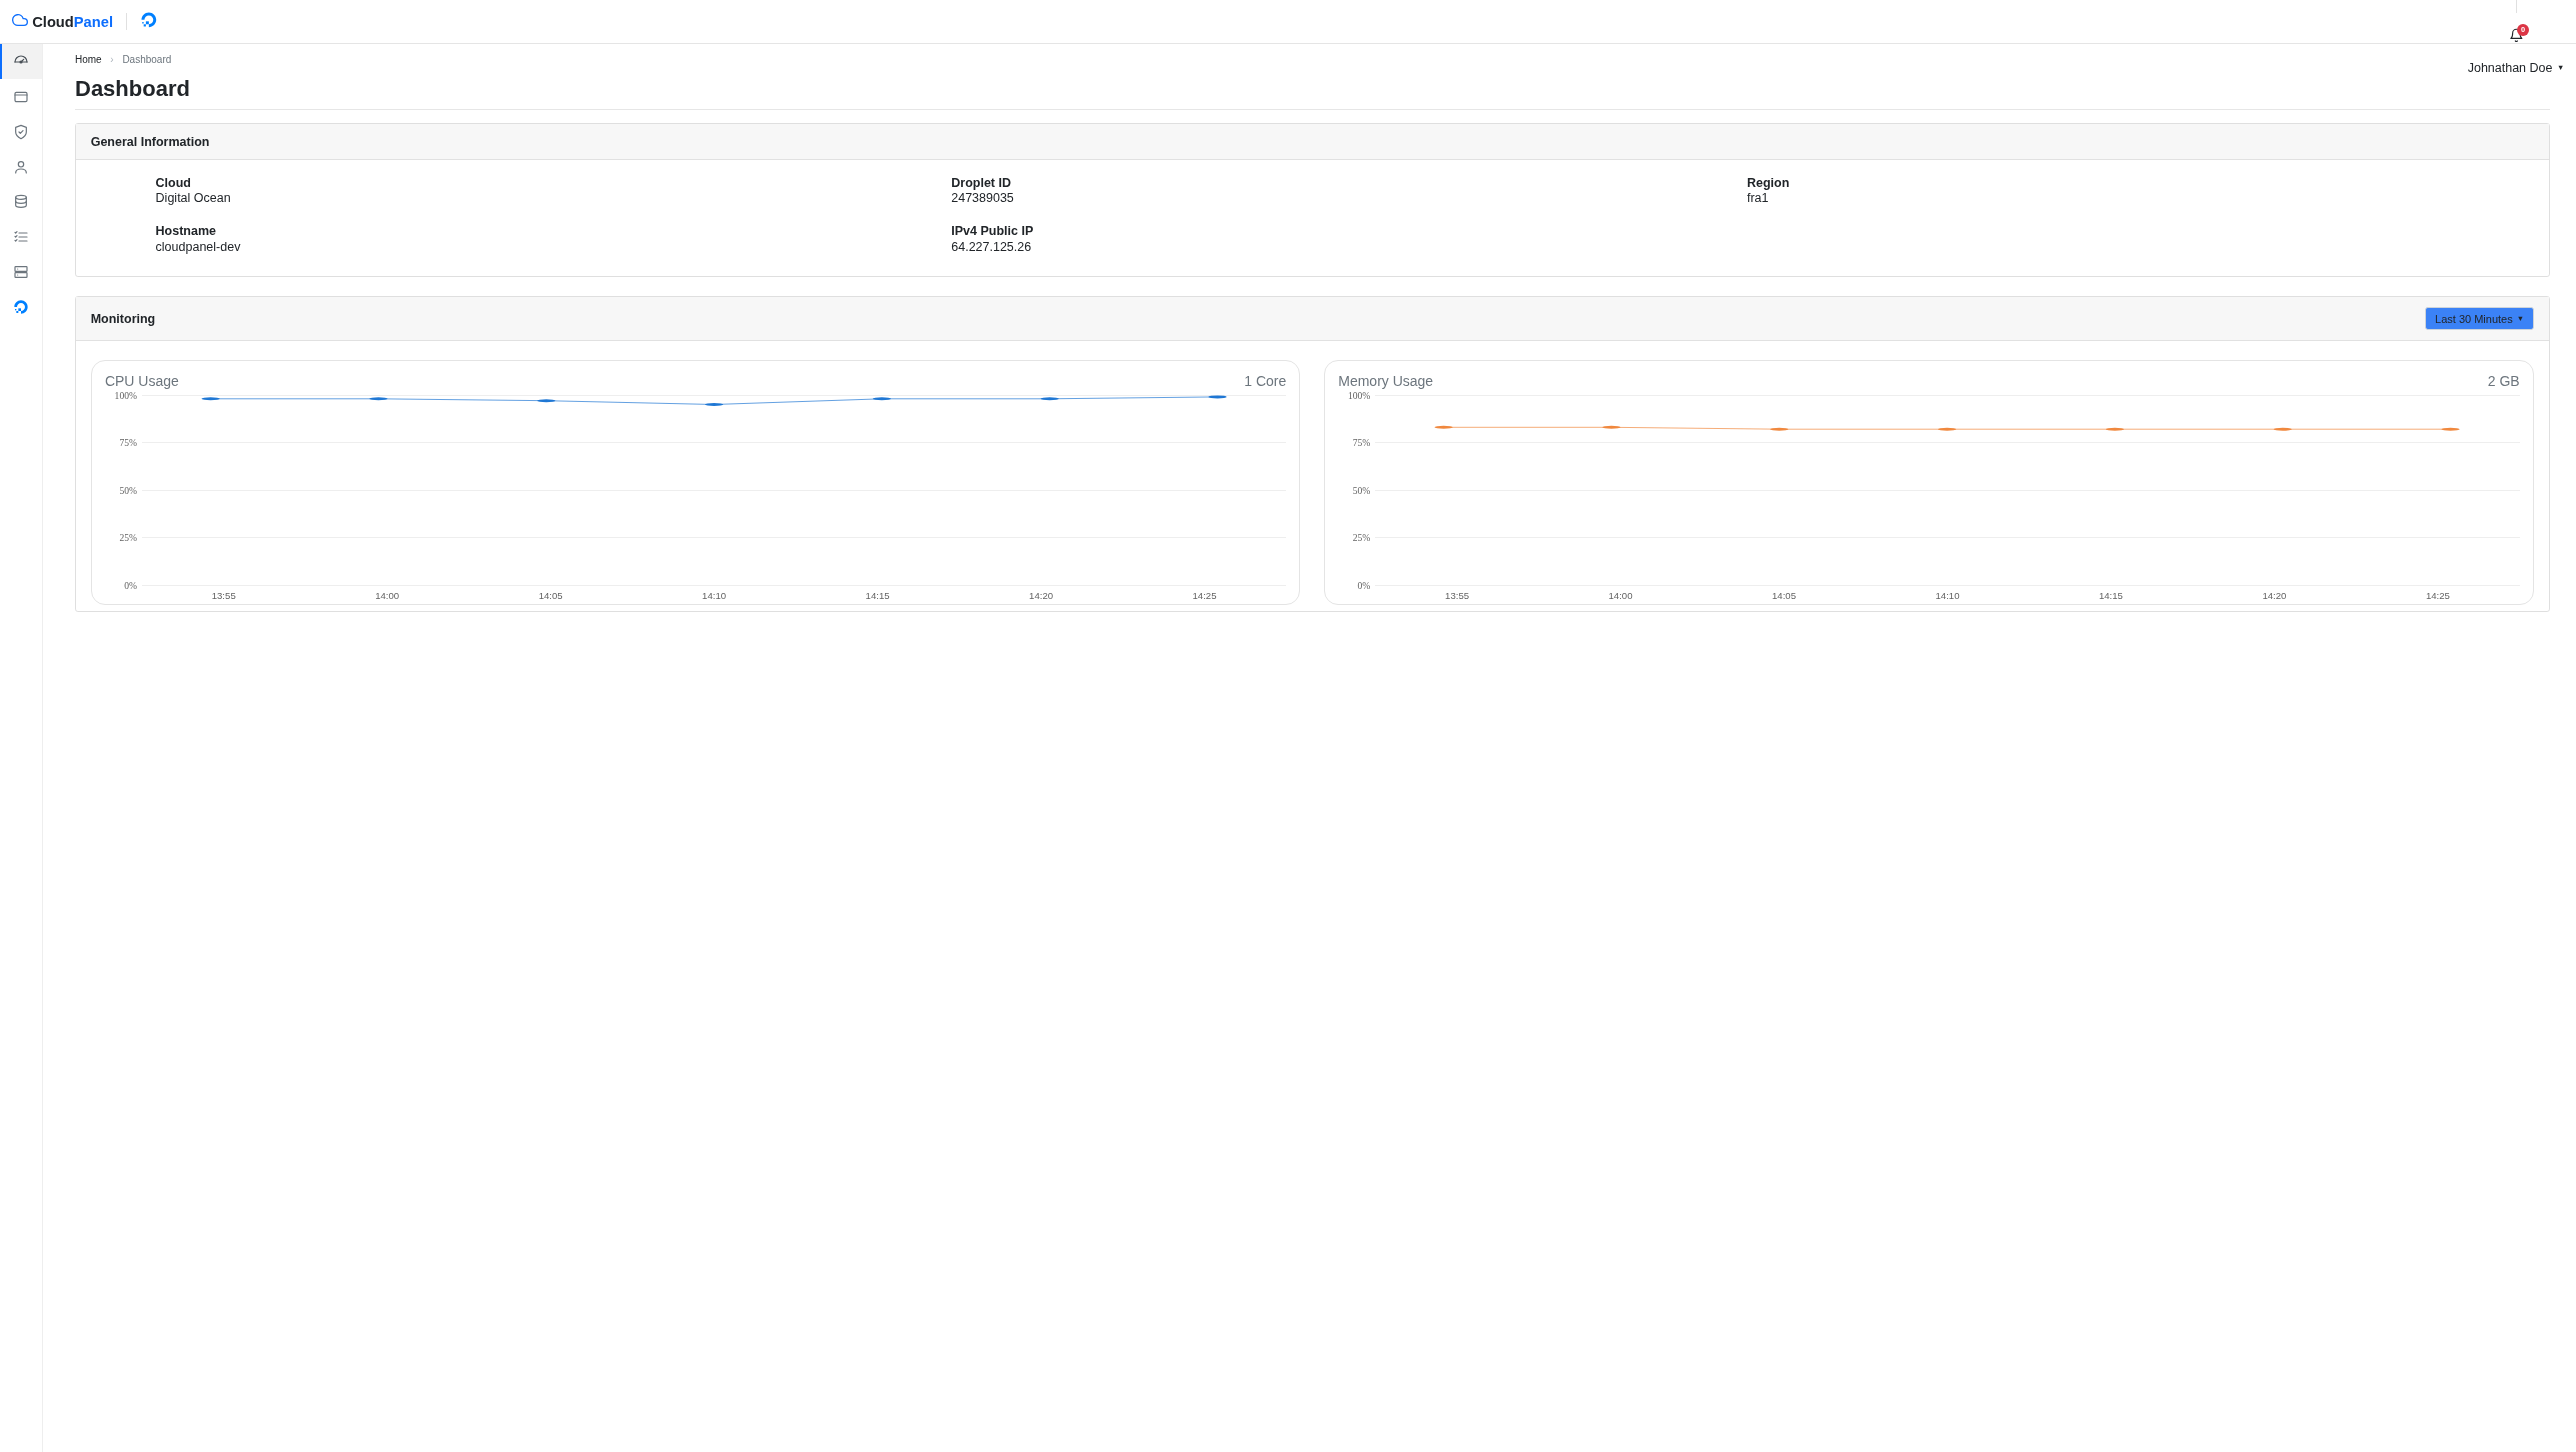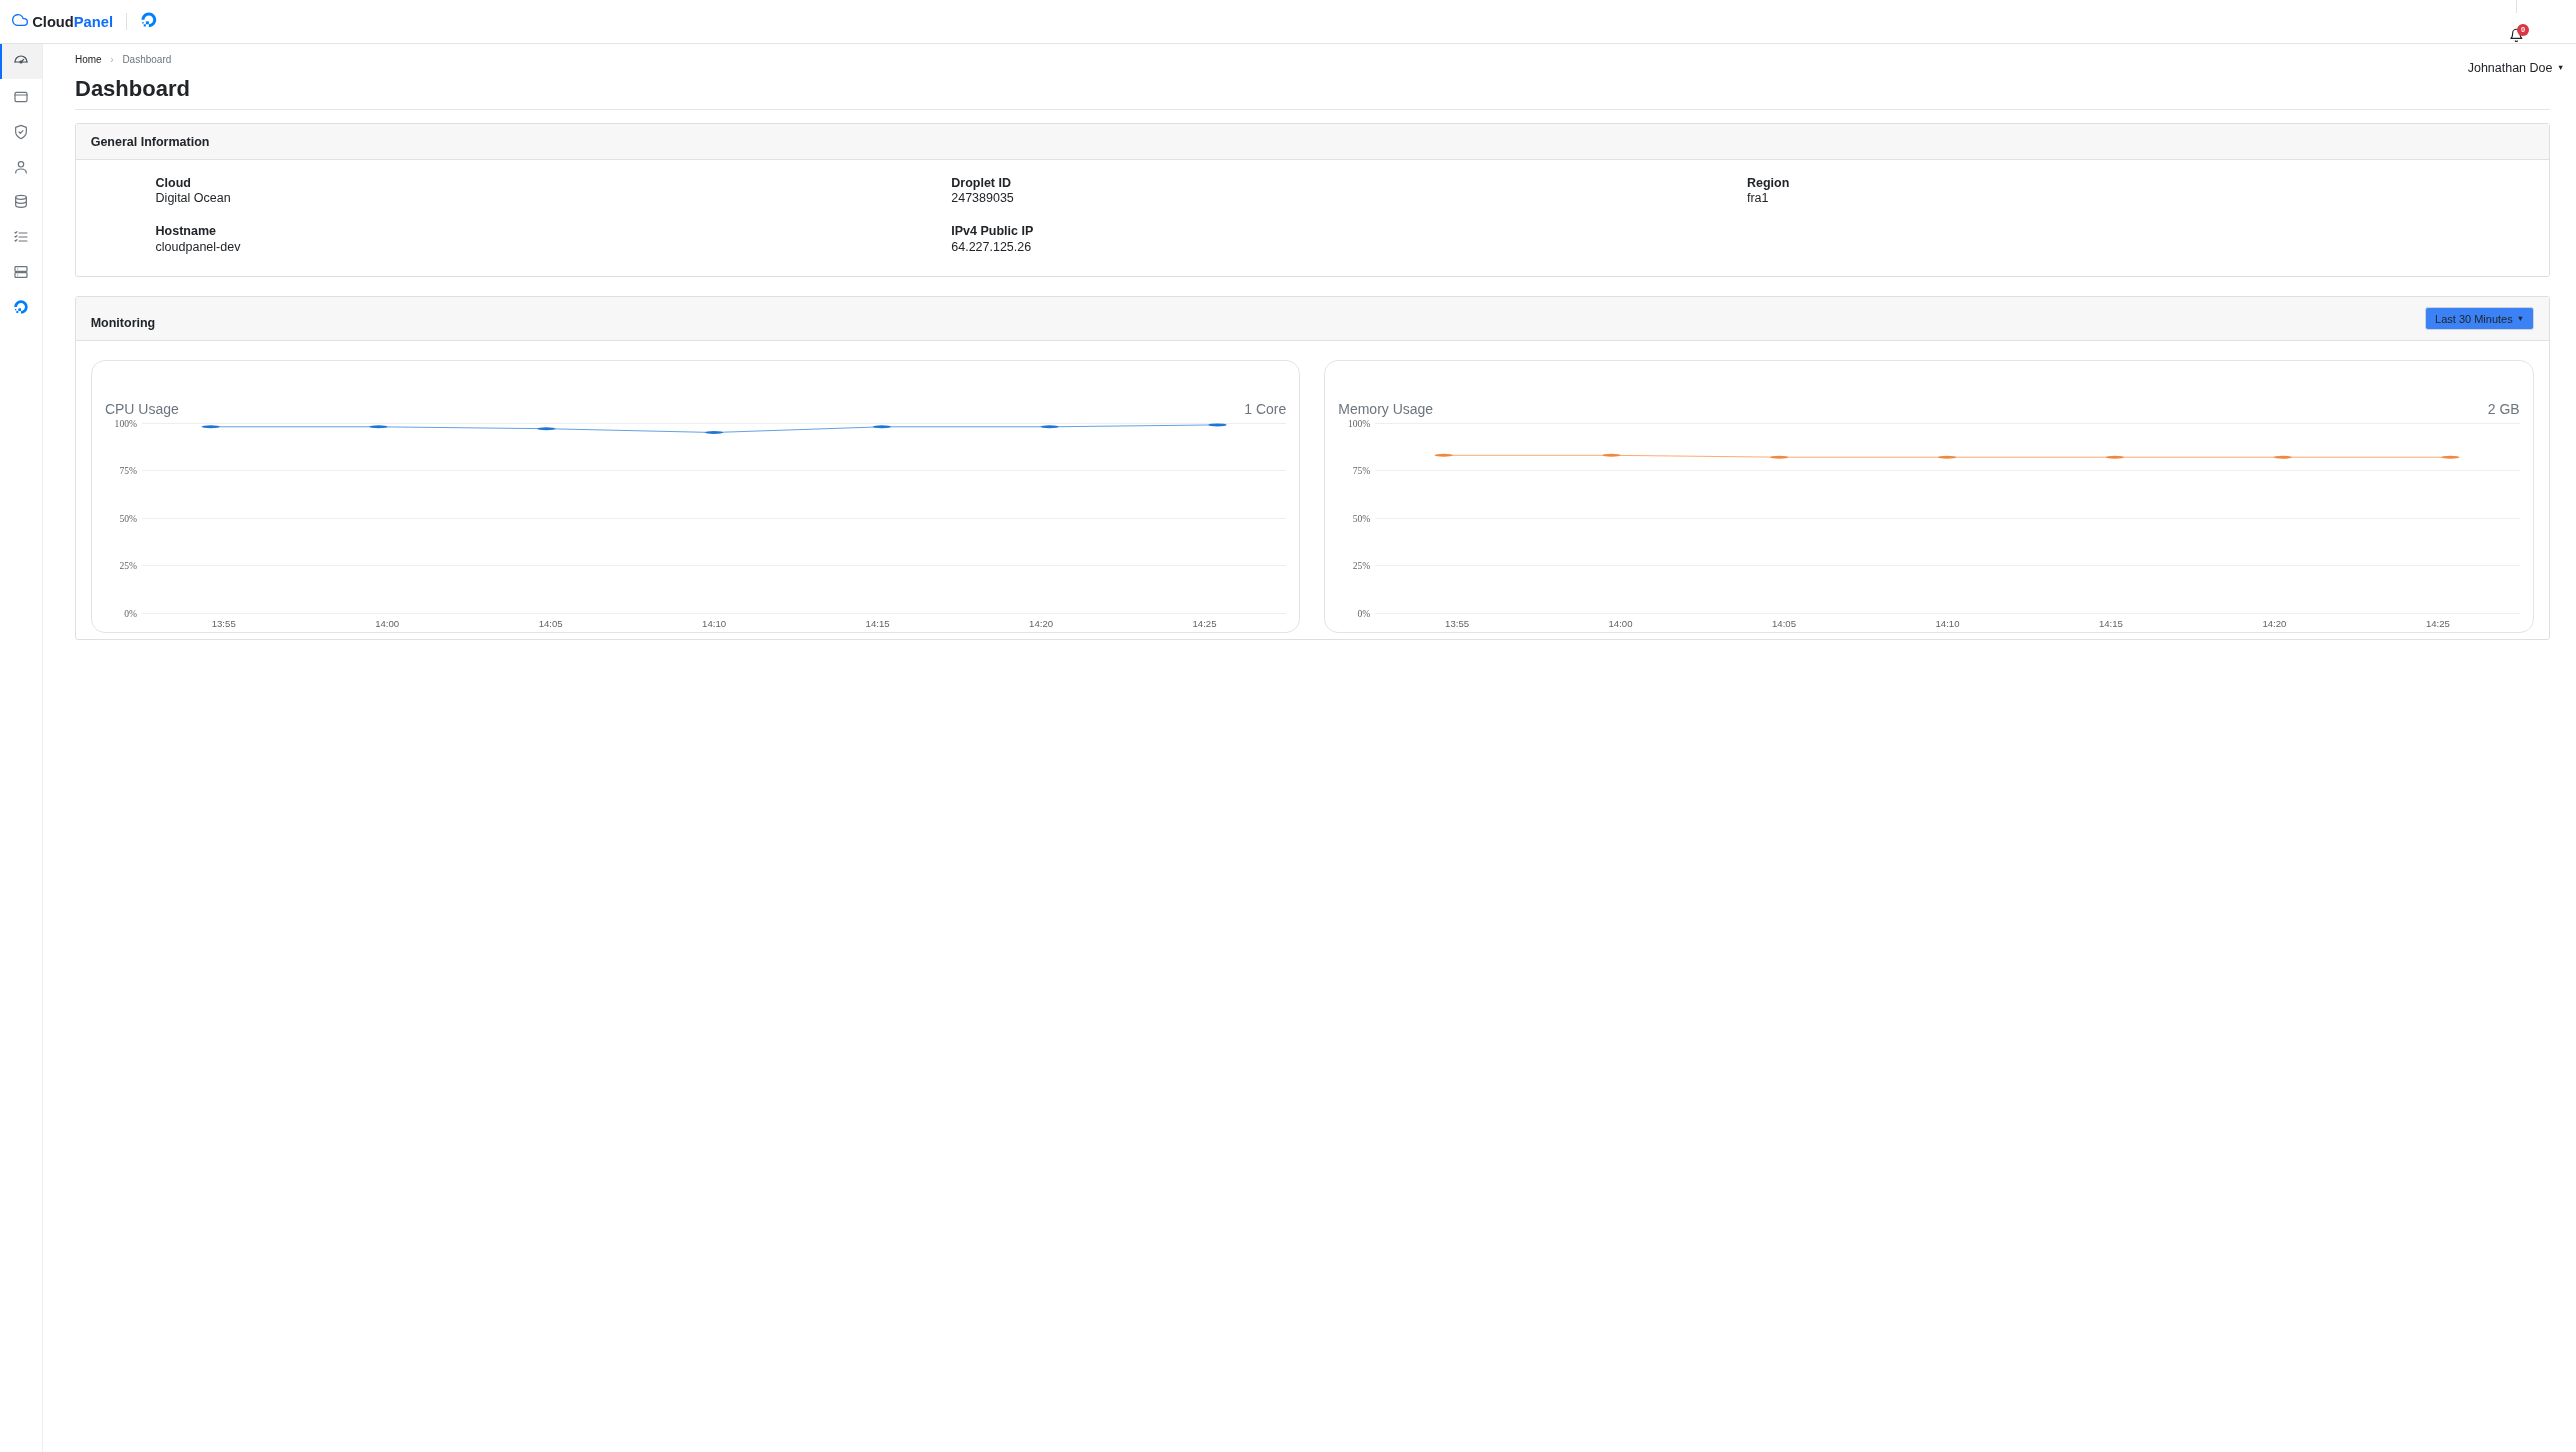--- a/index.html
+++ b/index.html
@@ -62,41 +62,41 @@
   .breadcrumb .current { color: #6c757d; font-weight: 500; }
 
   h1.page-title { font-size: 22px; font-weight: 700; margin-bottom: 7.4px; }
   .hr { border: none; border-top: 0.7px solid #e6e6e6; margin-bottom: 13.3px; }
 
   .card {
     border: 0.7px solid #dfdfdf; border-radius: 2.9px; margin-bottom: 19px; background: #fff;
   }
   .card-header {
     background: #f7f7f7; padding: 10.3px 14.7px; font-size: 12.5px; font-weight: 700;
-    border-bottom: 0.7px solid #e1e1e1; display: flex; align-items: flex-end; justify-content: space-between;
+    border-bottom: 0.7px solid #e1e1e1; display: flex; align-items: center; justify-content: space-between;
   }
   .card-body { padding: 16px 20.6px 22px; }
 
   .info-grid {
     display: grid; grid-template-columns: 1fr 1fr 1fr; row-gap: 19px; column-gap: 14.7px;
     padding-left: 59px;
   }
   .info-item dt { font-size: 12.5px; font-weight: 700; margin-bottom: 1.5px; }
   .info-item dd { font-size: 12.5px; color: #212529; }
 
   .range-btn {
     background: #3b82f6; border: 0.7px solid #ced4da; border-radius: 2.9px;
     padding: 4.4px 8.8px; font-size: 11px; color: #212529; cursor: pointer;
     display: inline-flex; align-items: center; gap: 4px;
   }
 
   .charts-row { display: grid; grid-template-columns: 1fr 1fr; gap: 23.6px; padding: 19px 14.7px 5.9px; }
   .chart-card { border: 0.7px solid #e4e4e4; border-radius: 14px; padding: 11.8px 10.3px 2.9px; }
   .chart-head { display: flex; justify-content: space-between; align-items: baseline; color: #6c757d; font-size: 14px; margin-bottom: 5.9px; padding: 0 2.9px;}
-  .chart-head .right { color: #6c757d; margin-top: 28px; }
+  .chart-head .right { color: #6c757d; }
 
   .chart-area { position: relative; height: 206px; }
   .ylab { position: absolute; right: calc(100% - 35px); transform: translateY(-50%); font-size: 9.6px; color: #636363; font-family: Liberation Serif, serif; }
   .grid-line { position: absolute; left: 40px; right: 2.9px; height: 0.7px; background: #eeeeee; }
   .xlabels { display: flex; justify-content: space-between; padding: 4.4px 0 0 49px; font-size: 9.6px; color: #636363; }
   .xlabels span { flex: 1; text-align: center; }
   svg.series { position: absolute; left: 40px; right: 2.9px; top: 0; bottom: 16px; width: calc(100% - 43px); height: calc(100% - 16px); }
 </style>
 </head>
 <body>

